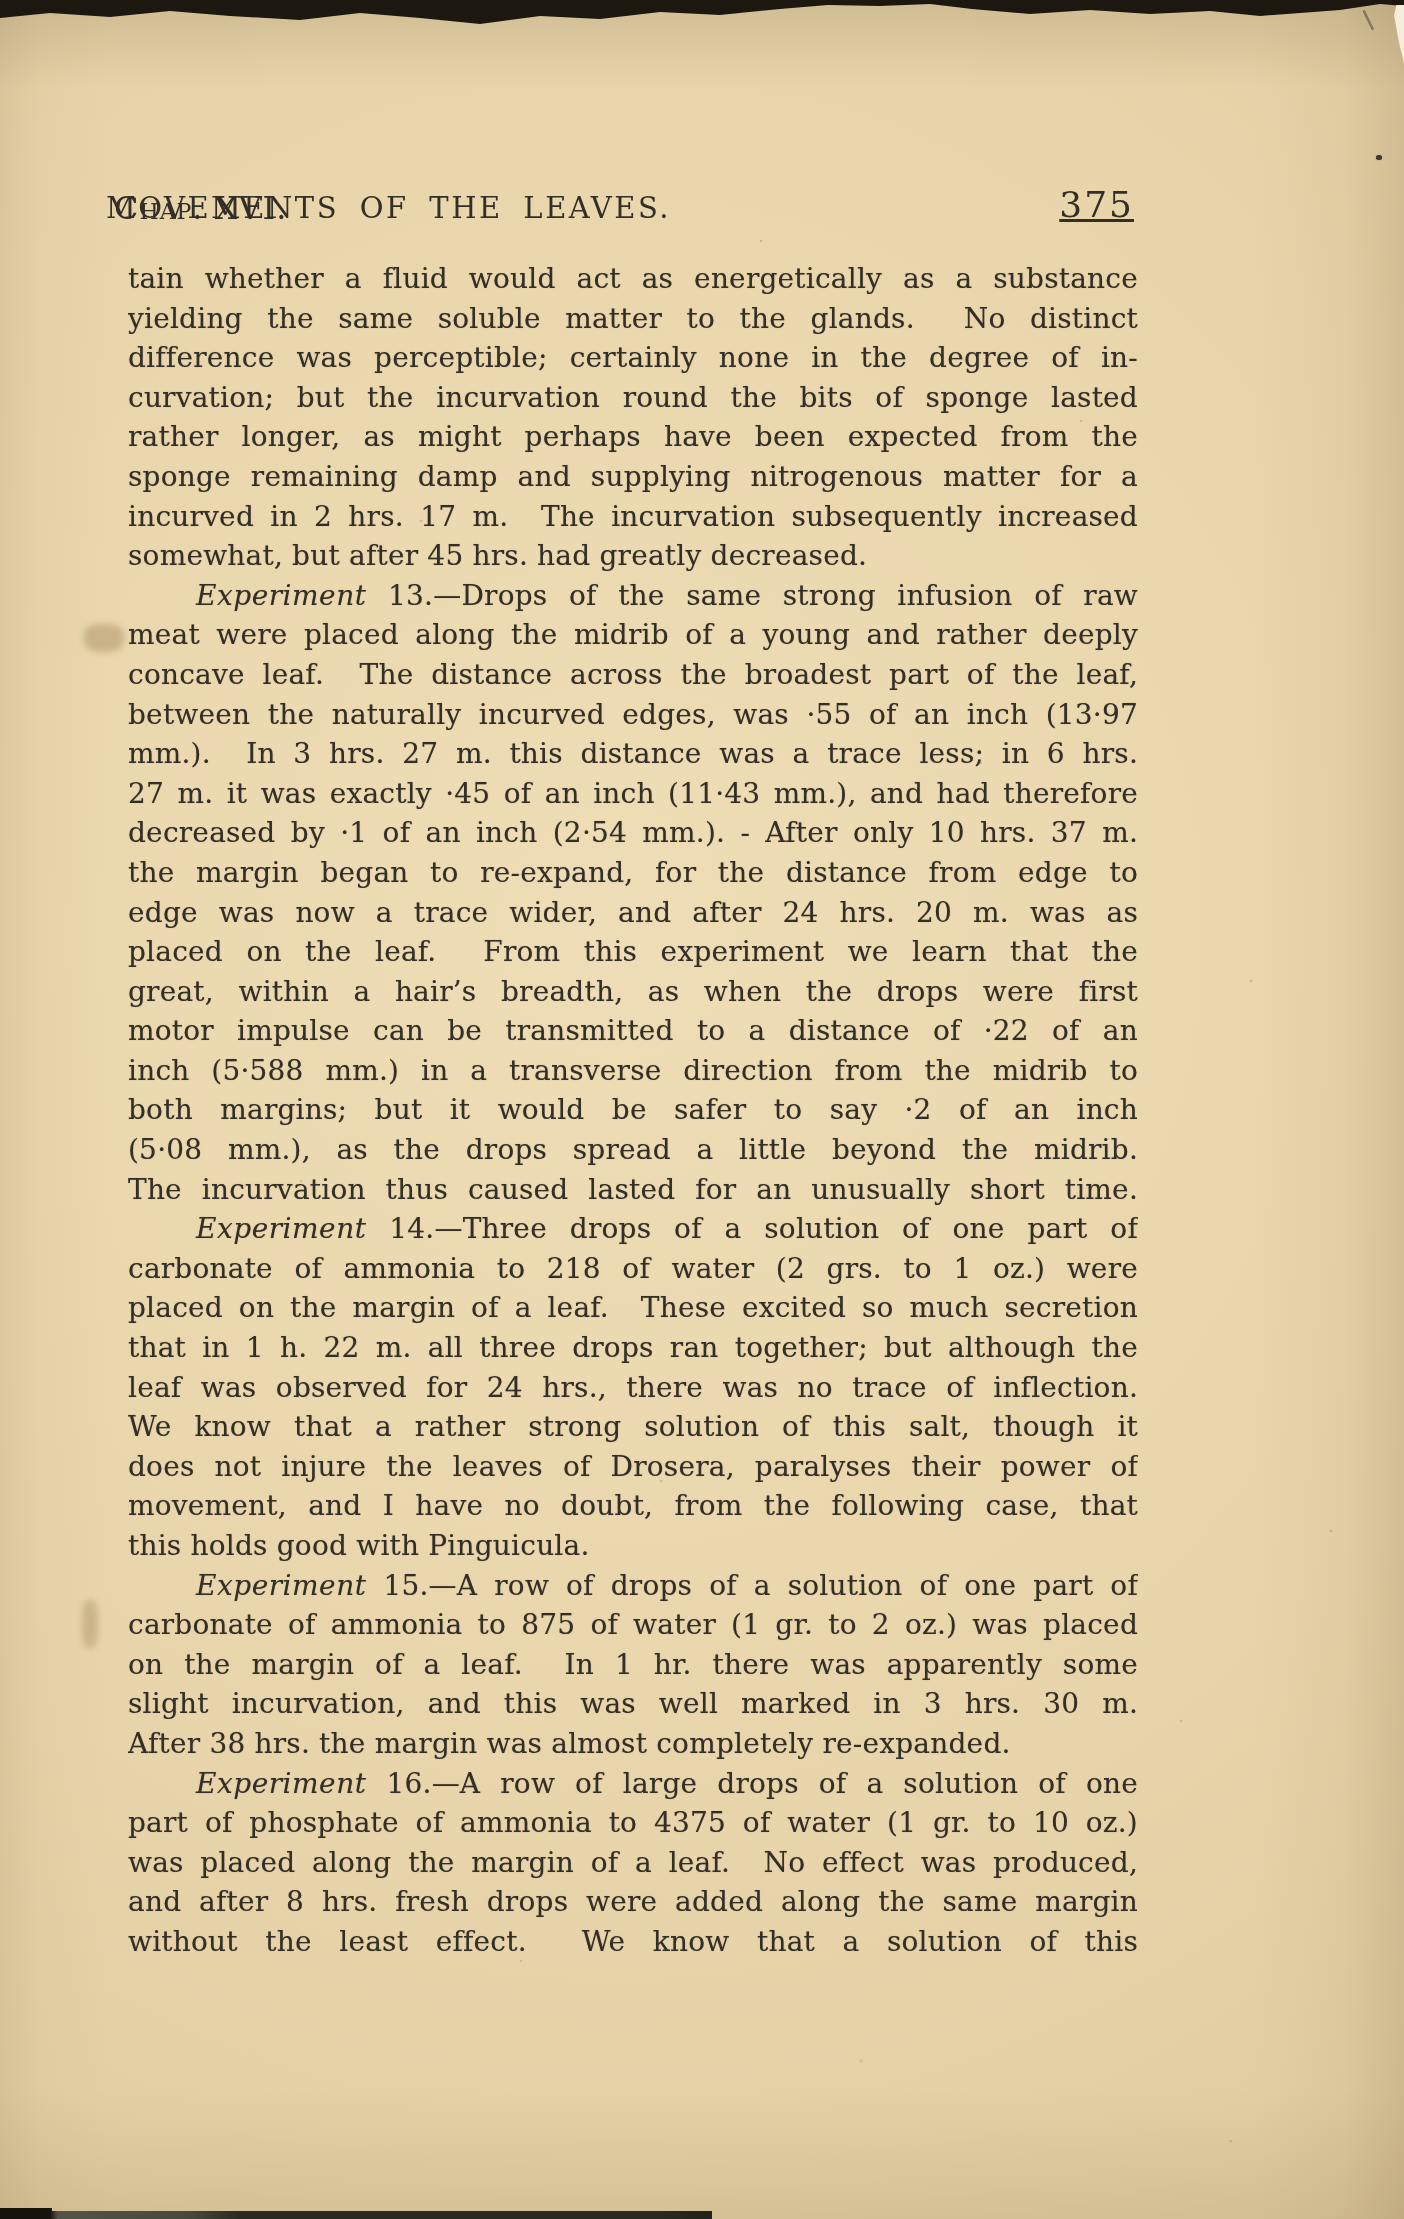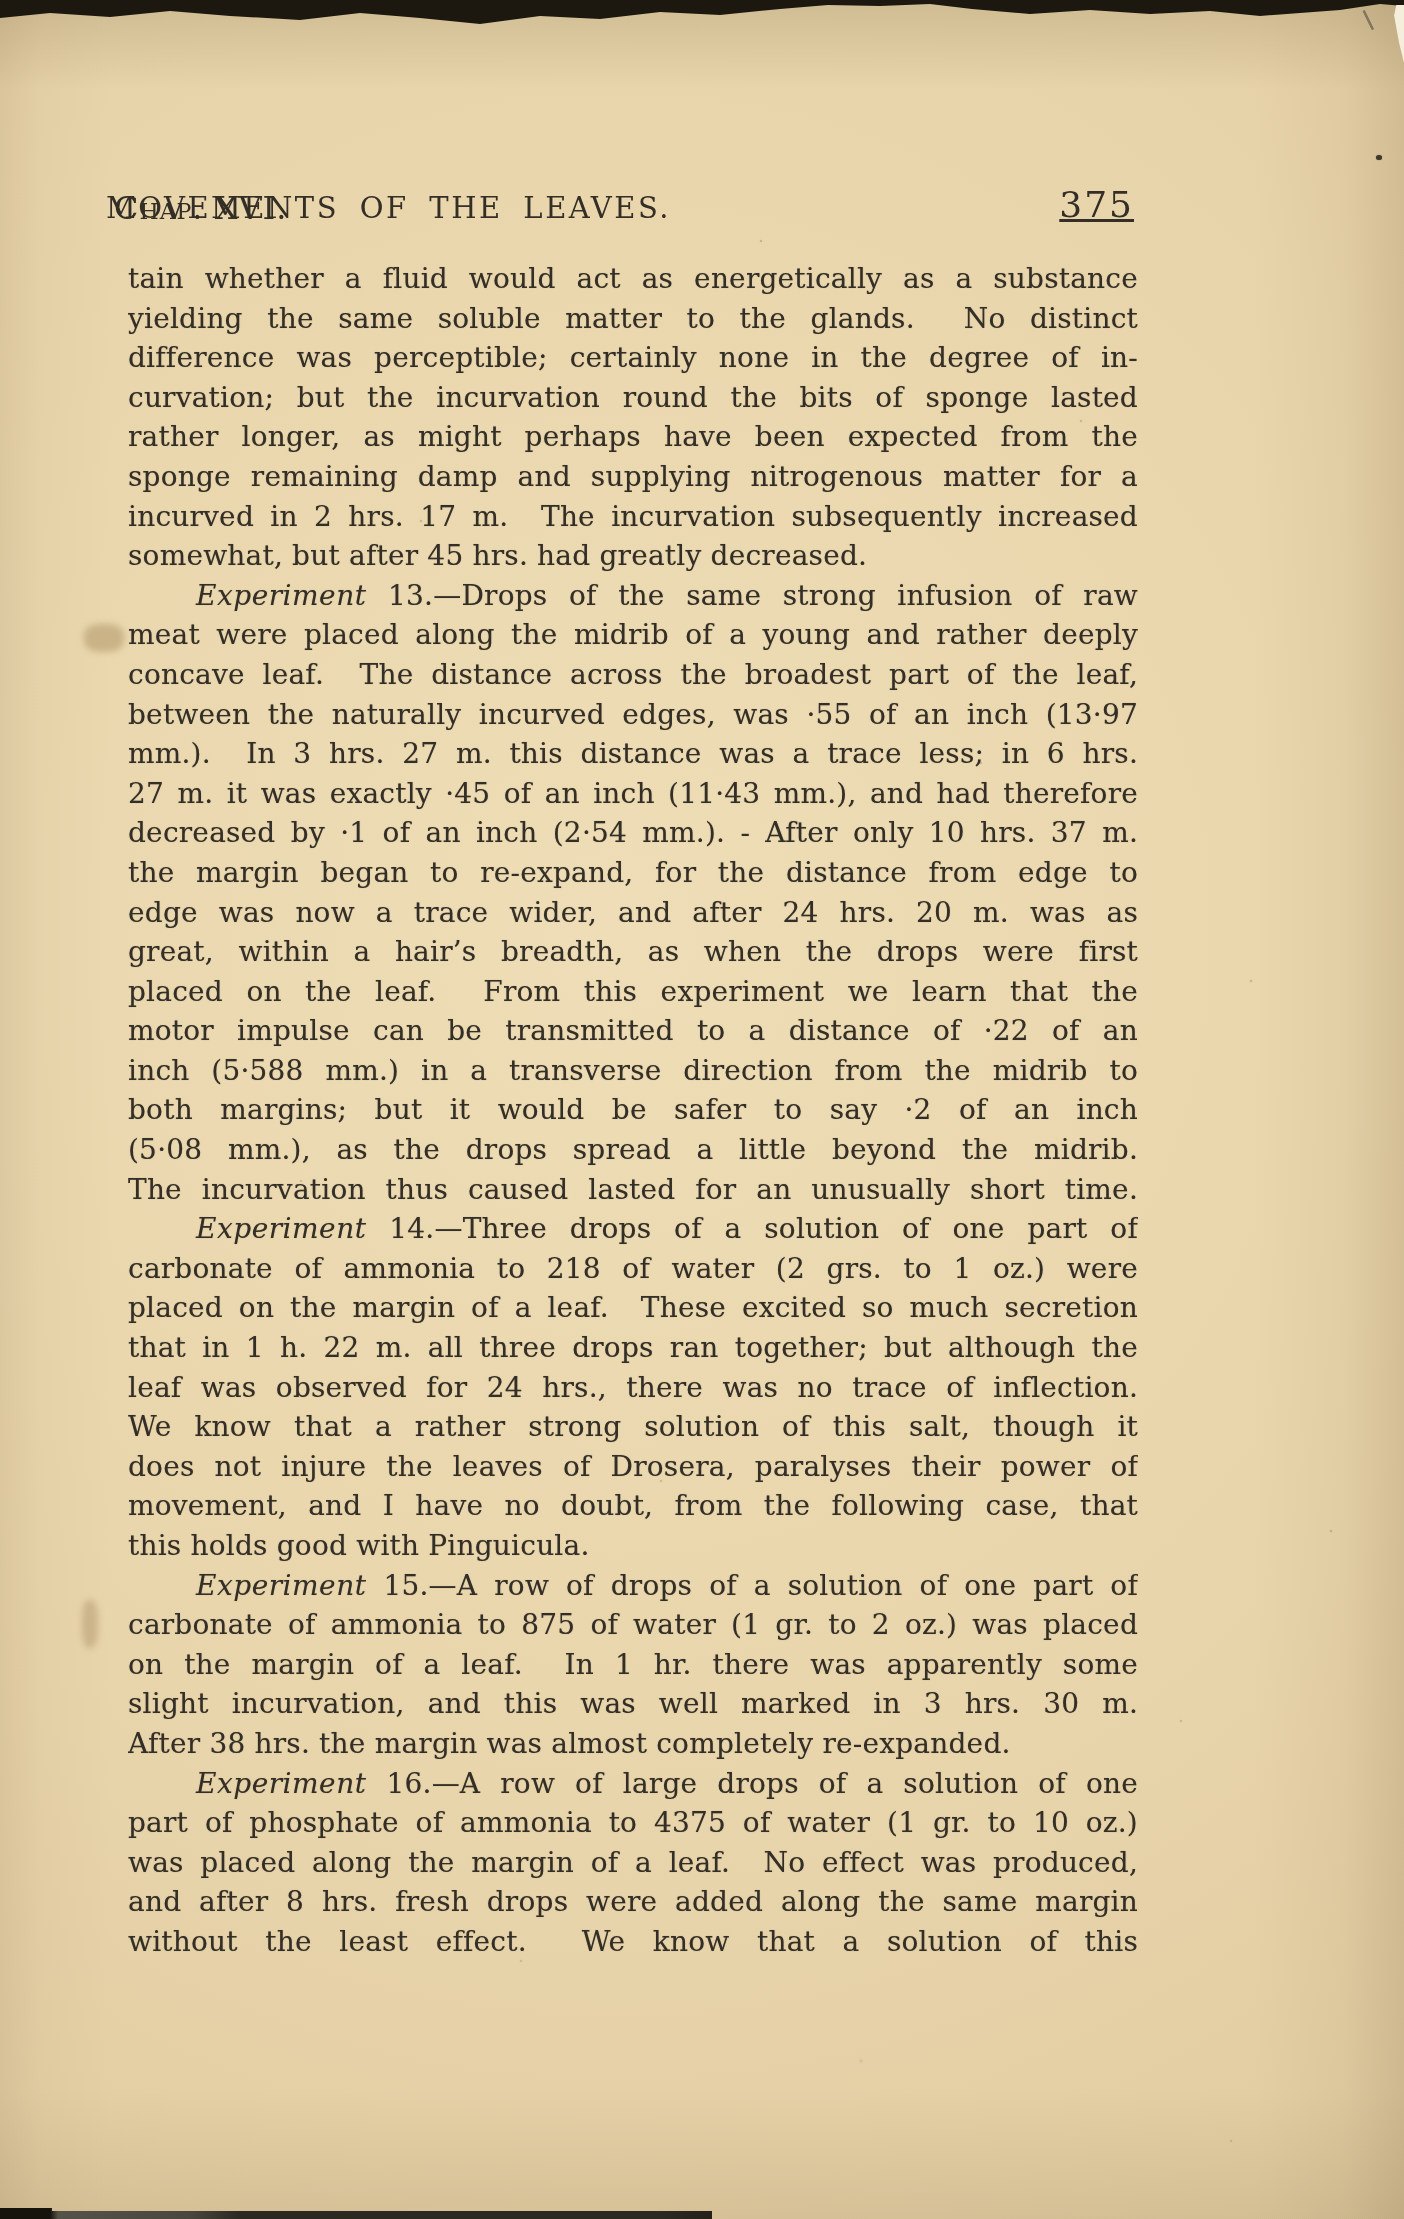--- a/index.html
+++ b/index.html
@@ -111,22 +111,22 @@
       <div class="para">
         <div class="line indent"><span class="exp">Experiment</span> 13.—Drops of the same strong infusion of raw</div>
         <div class="line">meat were placed along the midrib of a young and rather deeply</div>
         <div class="line">concave leaf.&nbsp; The distance across the broadest part of the leaf,</div>
         <div class="line">between the naturally incurved edges, was ·55 of an inch (13·97</div>
         <div class="line">mm.).&nbsp; In 3 hrs. 27 m. this distance was a trace less; in 6 hrs.</div>
         <div class="line">27 m. it was exactly ·45 of an inch (11·43 mm.), and had therefore</div>
         <div class="line">decreased by ·1 of an inch (2·54 mm.). - After only 10 hrs. 37 m.</div>
         <div class="line">the margin began to re-expand, for the distance from edge to</div>
         <div class="line">edge was now a trace wider, and after 24 hrs. 20 m. was as</div>
+        <div class="line">placed on the leaf.&nbsp; From this experiment we learn that the</div>
         <div class="line">great, within a hair’s breadth, as when the drops were first</div>
-        <div class="line">placed on the leaf.&nbsp; From this experiment we learn that the</div>
         <div class="line">motor impulse can be transmitted to a distance of ·22 of an</div>
         <div class="line">inch (5·588 mm.) in a transverse direction from the midrib to</div>
         <div class="line">both margins; but it would be safer to say ·2 of an inch</div>
         <div class="line">(5·08 mm.), as the drops spread a little beyond the midrib.</div>
         <div class="line">The incurvation thus caused lasted for an unusually short time.</div>
       </div>
       <div class="para">
         <div class="line indent"><span class="exp">Experiment</span> 14.—Three drops of a solution of one part of</div>
         <div class="line">carbonate of ammonia to 218 of water (2 grs. to 1 oz.) were</div>
         <div class="line">placed on the margin of a leaf.&nbsp; These excited so much secretion</div>

